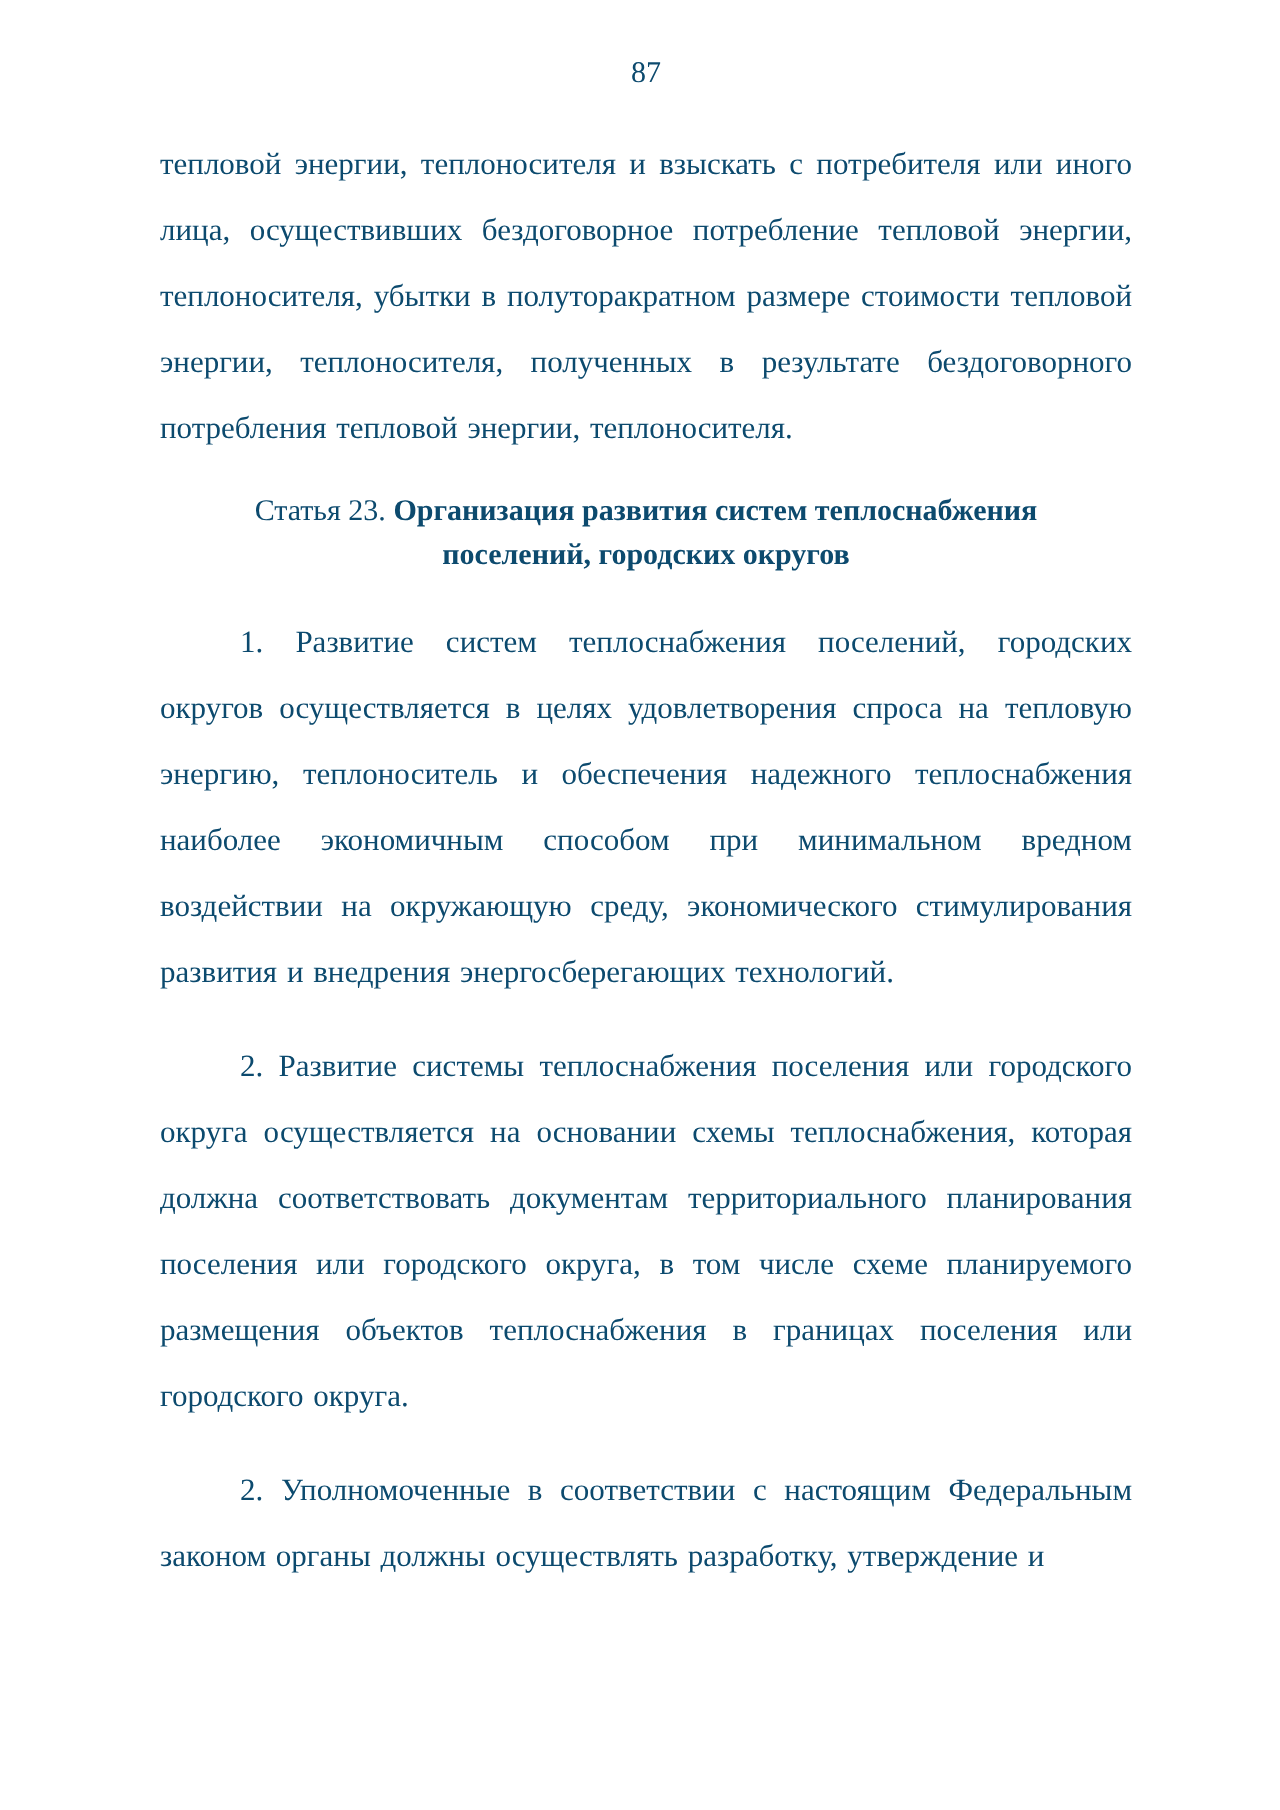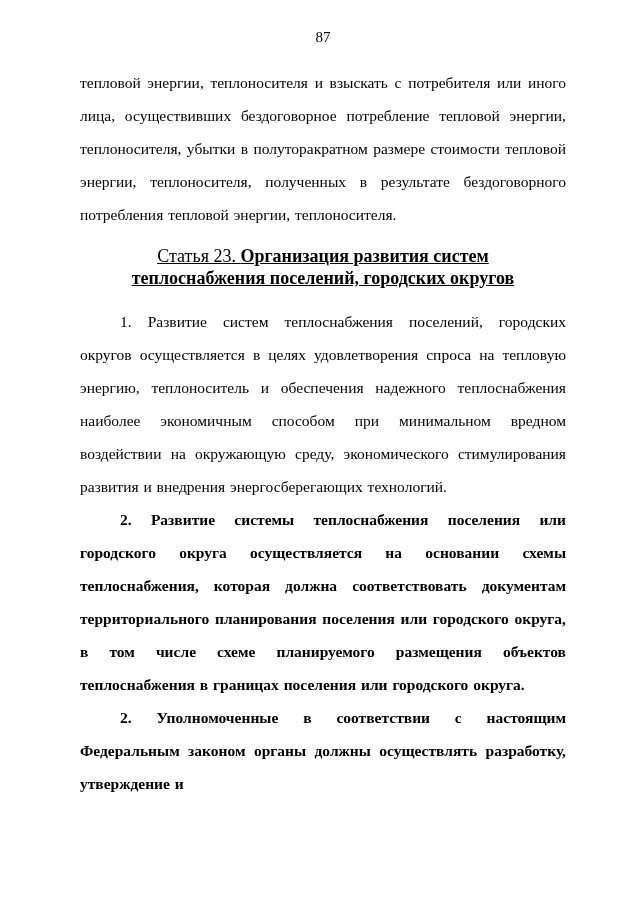--- a/index.html
+++ b/index.html
@@ -9,49 +9,47 @@
   }
   .page {
     position: relative;
     width: 640px;
     height: 905px;
     margin: 0 auto;
     background: #ffffff;
     box-sizing: border-box;
     padding: 28px 74px 0 80px;
     font-family: "Liberation Serif", "DejaVu Serif", serif;
-    color: #000000;
+    color: #0c4a6e;
     overflow: hidden;
   }
   .page-number {
     text-align: center;
     font-size: 15px;
     line-height: 18px;
     margin: 0 0 20px 0;
   }
   .para {
     font-size: 15.5px;
     line-height: 33px;
     text-align: justify;
     margin: 0;
     word-spacing: 1px;
   }
   .para.indent {
     text-indent: 40px;
   }
   .para + .para.indent {
-    margin-top: 0;
-    font-weight: bold;
+    margin-top: 14px;
   }
   .article-heading {
     text-align: center;
-    font-size: 18px;
+    font-size: 15px;
     line-height: 22px;
     margin: 14px 30px 16px 30px;
-    text-decoration: underline;
   }
   .article-heading .heading-title {
     font-weight: bold;
   }
 </style>
 </head>
 <body>
 
 <div class="page">
 

